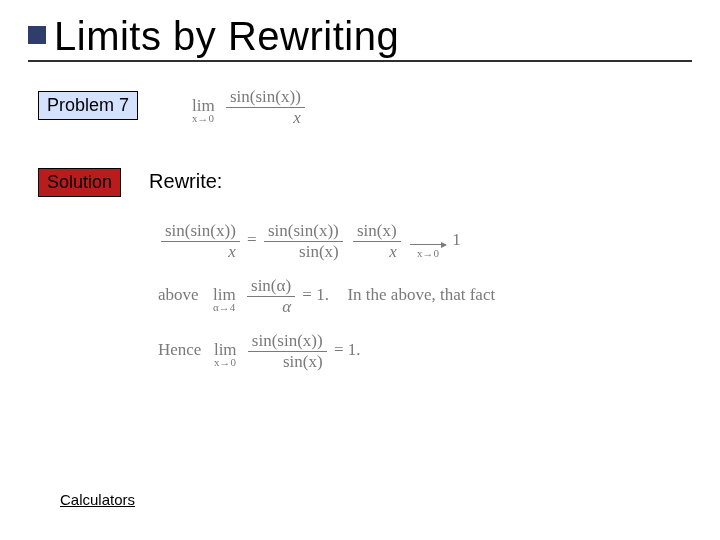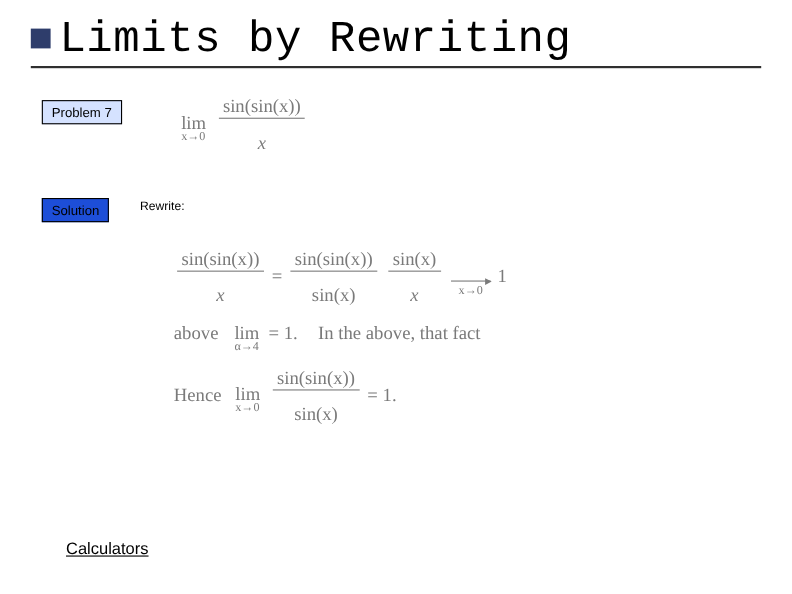--- a/index.html
+++ b/index.html
@@ -29,50 +29,50 @@
   }
   .title-underline {
     position: absolute;
     top: 60px;
     left: 28px;
     right: 28px;
     height: 2px;
     background: #2f2f2f;
   }
   .title {
-    font-family: Liberation Mono, monospace;
+    font-family: Liberation Sans, sans-serif;
     font-size: 40px;
     font-weight: 400;
     letter-spacing: 0.5px;
     margin: 0 0 8px 16px;
     padding-top: 2px;
   }
   .row {
     display: flex;
     align-items: flex-start;
     gap: 28px;
   }
   .tag {
     display: inline-block;
     padding: 3px 8px;
-    font-size: 12px;
+    font-size: 18px;
     font-family: Verdana, sans-serif;
     border: 1px solid #000;
     white-space: nowrap;
   }
   .tag-problem {
     background: #d5e2ff;
     margin-top: 20px;
   }
   .tag-solution {
-    background: #1d4ed8;
+    background: #b91c1c;
     margin-top: 4px;
   }
   .rewrite-label {
-    font-size: 11px;
+    font-size: 20px;
     font-family: Verdana, sans-serif;
     margin-top: 6px;
   }
   .math {
     font-family: "Times New Roman", serif;
     font-size: 17px;
     color: #7a7a7a;
     line-height: 1.15;
   }
   .limit {
@@ -80,26 +80,25 @@
     flex-direction: column;
     font-family: "Times New Roman", serif;
     color: #7a7a7a;
     margin-right: 4px;
   }
   .limit .lim { font-size: 17px; line-height: 14px; }
   .limit .sub { font-size: 11px; line-height: 10px; }
   .frac {
     display: inline-flex;
     flex-direction: column;
-    align-items: center;
+    align-items: flex-end;
     vertical-align: middle;
     font-family: "Times New Roman", serif;
     color: #7a7a7a;
     margin: 0 3px;
-    gap: 12px;
   }
   .frac .num, .frac .den {
     padding: 0 4px;
     font-size: 17px;
     line-height: 20px;
     white-space: nowrap;
   }
   .frac .num { border-bottom: 1px solid #7a7a7a; }
   .it { font-style: italic; }
   .arrow-row {
@@ -196,20 +195,24 @@
       <span>1</span>
     </div>
 
     <div class="math math-line">
       <span>above</span>
       <span style="display:inline-block; width:6px;"></span>
       <span class="limit">
         <span class="lim">lim</span>
         <span class="sub">α→4</span>
       </span>
+      <span class="frac">
+        <span class="num">sin(α)</span>
+        <span class="den it">α</span>
+      </span>
       <span>= 1.</span>
       <span style="display:inline-block; width:10px;"></span>
       <span>In the above, that fact</span>
     </div>
 
 
     <div class="math math-line">
       <span>Hence</span>
       <span style="display:inline-block; width:4px;"></span>
       <span class="limit">

